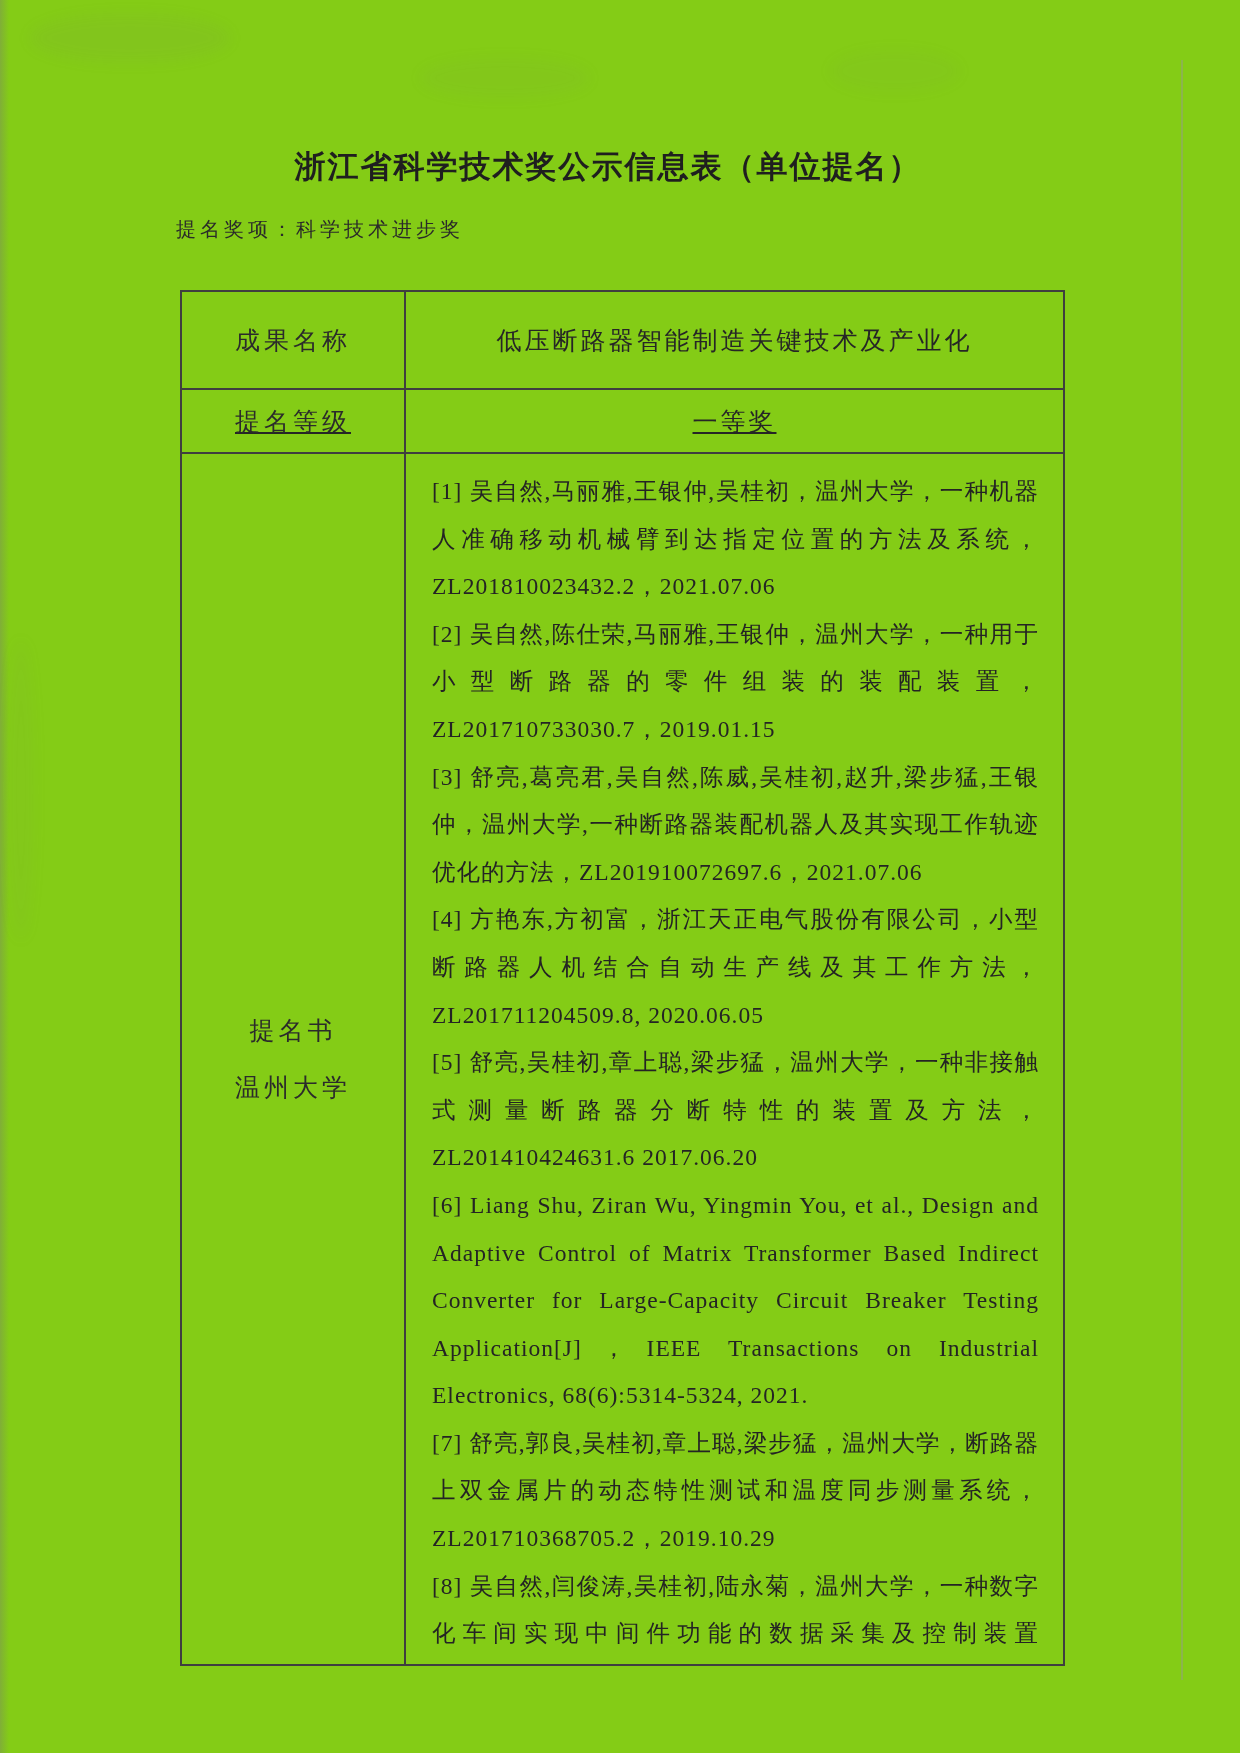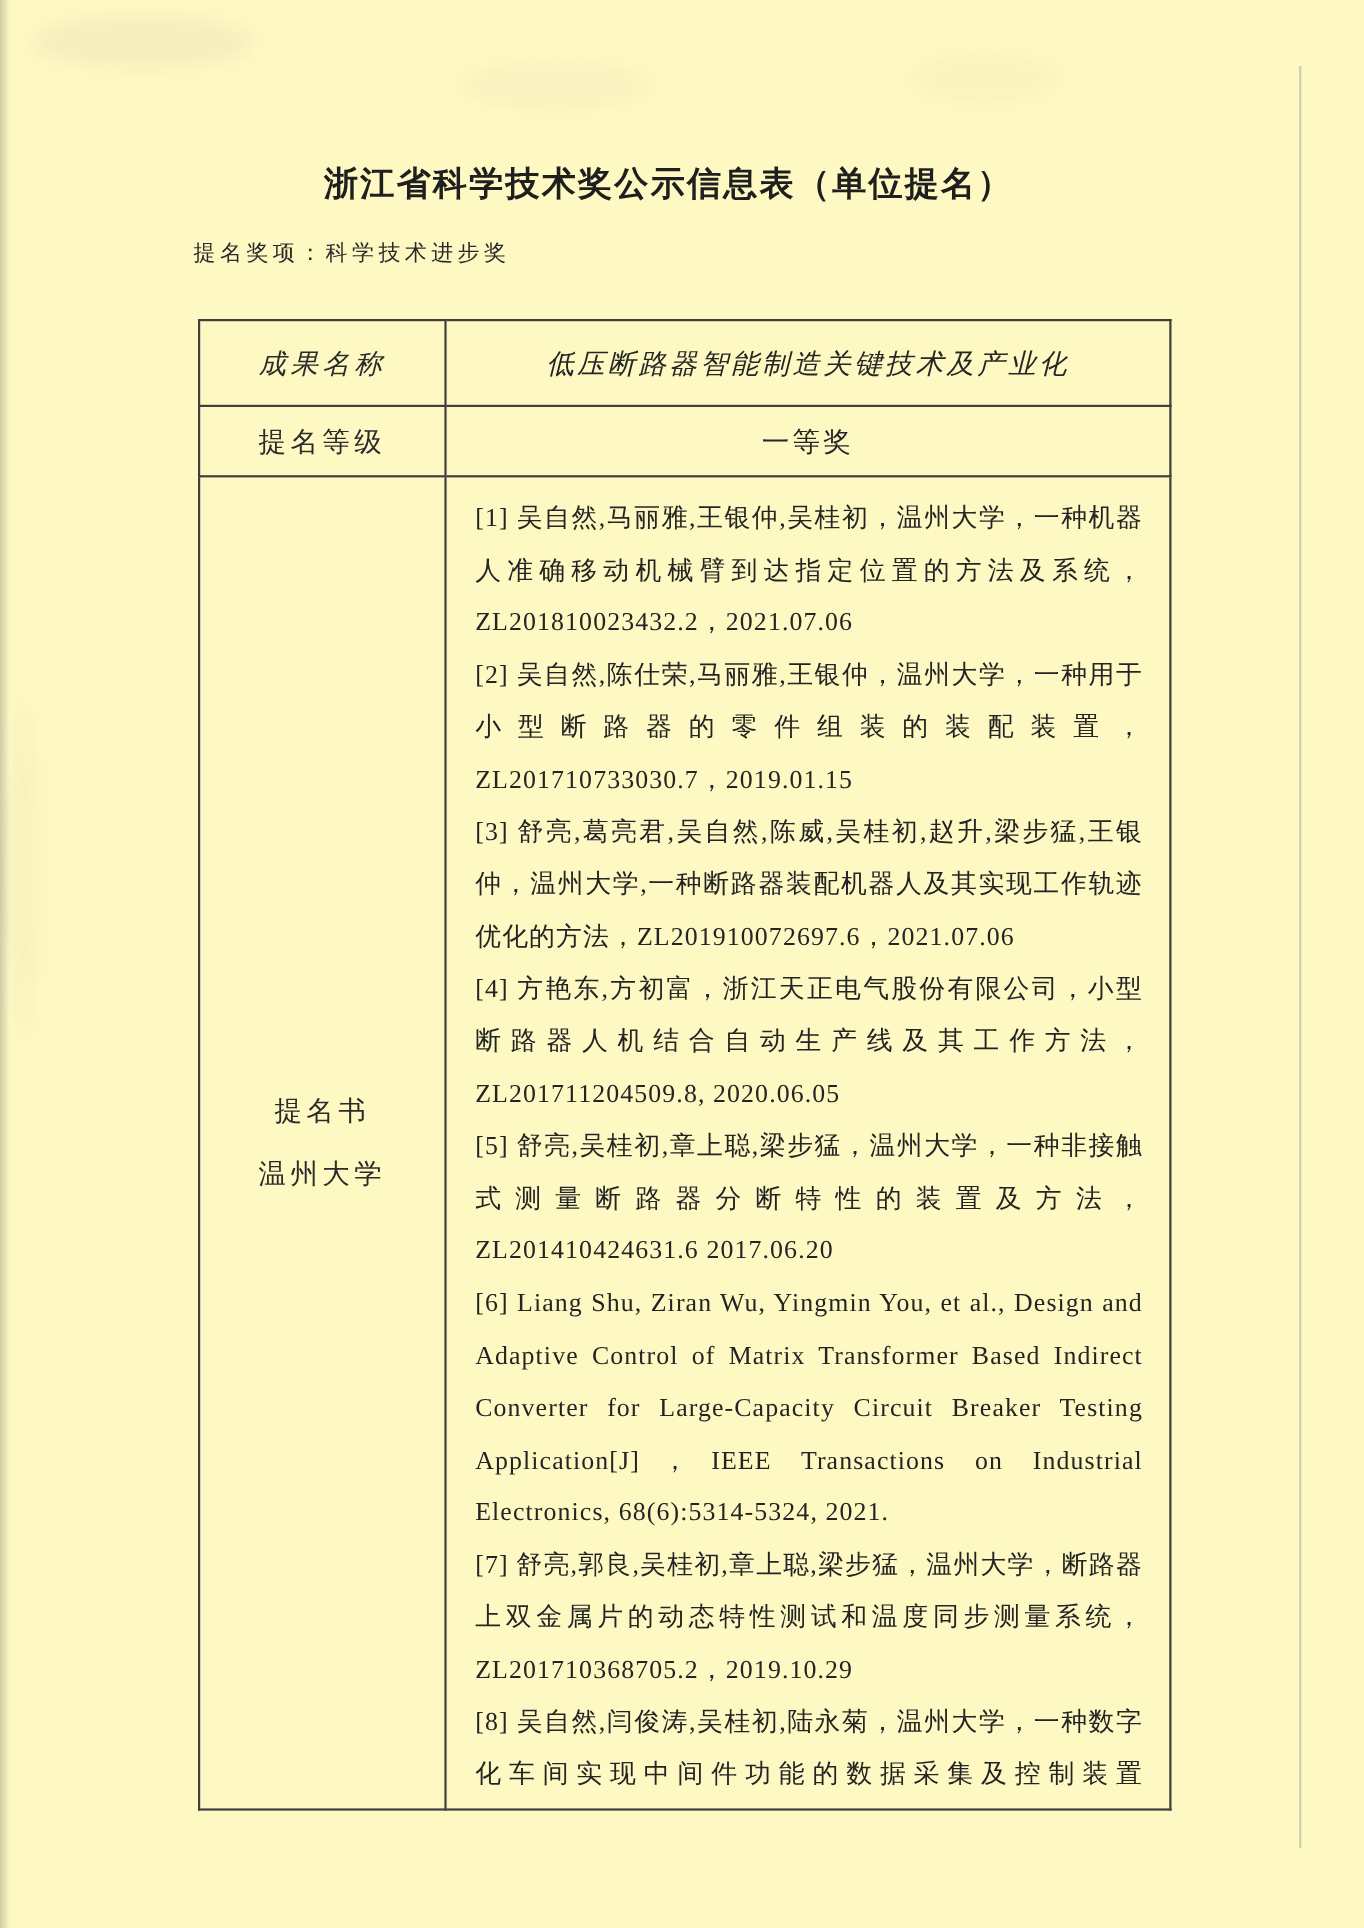--- a/index.html
+++ b/index.html
@@ -5,21 +5,21 @@
   html, body {
     margin: 0;
     padding: 0;
     background: #e8e8e6;
   }
   .page {
     position: relative;
     width: 1240px;
     height: 1753px;
     margin: 0 auto;
-    background: #fef9c3;
+    background: #84cc16;
     overflow: hidden;
     font-family: "Liberation Serif", "DejaVu Serif", serif;
     color: #262626;
   }
   
   .edge-left {
     position: absolute; left: 0; top: 0; width: 9px; height: 1753px;
     background: linear-gradient(to right, rgba(120,120,118,0.35), rgba(120,120,118,0.0));
   }
   .edge-right-line {
@@ -63,22 +63,22 @@
     left: 180px; top: 290px;
     width: 885px; height: 1355px;
     border-collapse: collapse;
     table-layout: fixed;
   }
   .info-table td {
     border: 2px solid #3f3f3f;
     padding: 0;
   }
   .col-label { width: 222px; }
-  .row-result      { height: 78px; font-style: italic; }
-  .row-grade       { height: 64px; }
+  .row-result      { height: 98px; }
+  .row-grade       { height: 64px; text-decoration: underline; }
   .cell-label {
     text-align: center;
     vertical-align: middle;
     font-size: 25px;
     letter-spacing: 4px;
     color: #2b2b2b;
   }
   .cell-value {
     text-align: center;
     vertical-align: middle;

